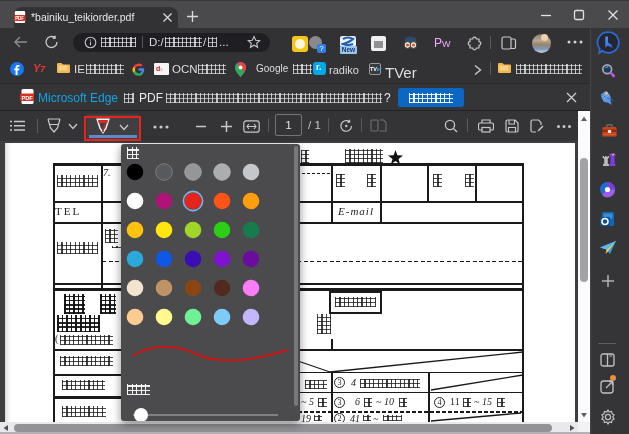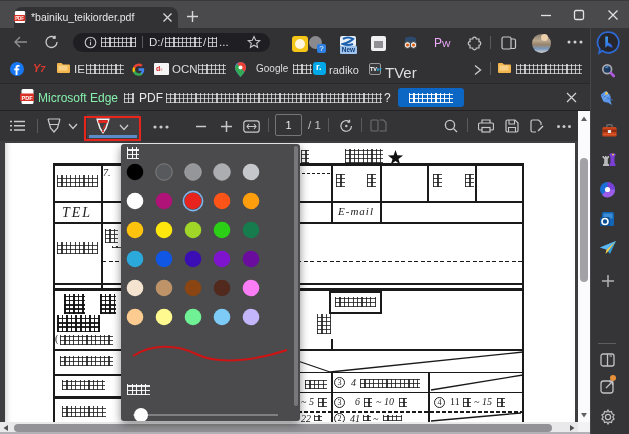--- a/index.html
+++ b/index.html
@@ -163,21 +163,21 @@
       <rect x="2.5" y="3.5" width="9" height="5" fill="#FBE7B8" opacity=".55"></rect>
     </svg>
 <span class="jl" style="left:516px;top:64px;width:66px;height:10px"></span>
 
 <div class="abs" style="left:0;top:84px;width:629px;height:27px;background:#353537;border-bottom:1px solid #222226"></div>
 <svg class="abs" style="left:20px;top:89px" width="15" height="16" viewBox="0 0 15 16">
  <rect x="1.5" y="0" width="12" height="15" rx="1.5" fill="#fff"></rect>
  <rect x="0" y="4.5" width="14" height="7.5" rx="1" fill="#D93025"></rect>
  <text x="7" y="10.8" font-size="5.6" fill="#fff" text-anchor="middle" font-family="Liberation Sans" font-weight="bold">PDF</text>
 </svg>
-<div class="ltxt" style="left:38px;top:91px;font-size:12px;color:#86efac">Microsoft Edge</div>
+<div class="ltxt" style="left:38px;top:91px;font-size:12px;color:#0ea5e9">Microsoft Edge</div>
 <span class="jl" style="left:124px;top:93px;width:10px;height:10px"></span>
 <div class="ltxt" style="left:139px;top:91px;font-size:12px;color:#E8E8EC">PDF</div>
 <span class="jl" style="left:166px;top:93px;width:216px;height:10px"></span>
 <div class="ltxt" style="left:384px;top:91px;font-size:12px;color:#E8E8EC">?</div>
 <div class="abs" style="left:398px;top:88px;width:66px;height:19px;background:#0C67C4;border-radius:3px"></div>
 <span class="jl" style="left:409px;top:93px;width:44px;height:10px;background:
  repeating-linear-gradient(90deg,rgba(255,255,255,.95) 0 1.2px,transparent 1.2px 4.4px),
  repeating-linear-gradient(0deg,rgba(255,255,255,.9) 0 1.1px,transparent 1.1px 4px)"></span>
 <svg class="abs" style="left:565px;top:91px" width="13" height="13" viewBox="0 0 13 13">
       <path d="M2 2 L11 11 M11 2 L2 11" stroke="#D2D2D6" stroke-width="1.2"></path>
@@ -305,21 +305,21 @@
 <span class="jd" style="left:345px;top:149px;width:38px;height:14px"></span>
 <svg class="abs" style="left:388px;top:150px" width="15" height="15" viewBox="0 0 13 13">
       <path d="M6.5 0 L8.1 4.6 L13 4.8 L9.1 7.7 L10.5 12.4 L6.5 9.6 L2.5 12.4 L3.9 7.7 L0 4.8 L4.9 4.6 Z" fill="#111"></path>
     </svg>
 <div class="abs" style="left:103px;top:167px;font-family:'Liberation Serif',serif;font-style:italic;font-size:10px;color:#222">7.</div>
 <span class="jd" style="left:57px;top:175px;width:41px;height:12px"></span>
 <span class="jd" style="left:336px;top:174px;width:9px;height:13px"></span>
 <span class="jd" style="left:367px;top:174px;width:9px;height:13px"></span>
 <span class="jd" style="left:433px;top:174px;width:9px;height:13px"></span>
 <span class="jd" style="left:465px;top:174px;width:9px;height:13px"></span>
-<div class="abs" style="left:62px;top:205px;font-family:'Liberation Serif',serif;font-style:italic;font-size:14px;letter-spacing:2px;color:#222">TEL</div>
+<div class="abs" style="left:55px;top:205px;font-family:'Liberation Serif',serif;font-size:11px;letter-spacing:2px;color:#222">TEL</div>
 <div class="abs" style="left:338px;top:205px;font-family:'Liberation Serif',serif;font-style:italic;font-size:11px;letter-spacing:1px;color:#222">E-mail</div>
 <span class="jd" style="left:57px;top:242px;width:41px;height:12px"></span>
 <span class="jd" style="left:105px;top:229px;width:13px;height:14px"></span>
     <span class="jd" style="left:112px;top:246px;width:9px;height:2px"></span>
 <span class="jD" style="left:64px;top:294px;width:21px;height:20px"></span>
 <span class="jD" style="left:100px;top:294px;width:16px;height:20px"></span>
 <span class="jD" style="left:57px;top:315px;width:43px;height:17px"></span>
 <div class="abs" style="left:55px;top:333px;font-family:'Liberation Serif',serif;font-size:10px;color:#222">(</div>
 <span class="jd" style="left:60px;top:335px;width:53px;height:10px"></span>
 <span class="jd" style="left:335px;top:297px;width:41px;height:10px"></span>
@@ -336,21 +336,21 @@
 <div class="abs" style="left:334px;top:397px;width:11px;height:11px;border:1px solid #222;border-radius:50%;font-family:'Liberation Serif',serif;font-size:8px;line-height:10px;text-align:center;color:#222">3</div>
 <div class="abs" style="left:355px;top:396px;font-family:'Liberation Serif',serif;font-style:italic;font-size:10px;color:#222">6</div>
 <span class="jd" style="left:364px;top:398px;width:8px;height:9px"></span>
 <div class="abs" style="left:376px;top:396px;font-family:'Liberation Serif',serif;font-style:italic;font-size:10px;color:#222">~ 10</div>
 <span class="jd" style="left:399px;top:398px;width:8px;height:9px"></span>
 <div class="abs" style="left:434px;top:397px;width:11px;height:11px;border:1px solid #222;border-radius:50%;font-family:'Liberation Serif',serif;font-size:8px;line-height:10px;text-align:center;color:#222">4</div>
 <div class="abs" style="left:450px;top:396px;font-family:'Liberation Serif',serif;font-size:10px;color:#222">11</div>
 <span class="jd" style="left:463px;top:398px;width:8px;height:9px"></span>
 <div class="abs" style="left:474px;top:396px;font-family:'Liberation Serif',serif;font-style:italic;font-size:10px;color:#222">~ 15</div>
 <span class="jd" style="left:497px;top:398px;width:8px;height:9px"></span>
-<div class="abs" style="left:301px;top:413px;font-family:'Liberation Serif',serif;font-style:italic;font-size:10px;color:#222">22</div>
+<div class="abs" style="left:301px;top:413px;font-family:'Liberation Serif',serif;font-style:italic;font-size:10px;color:#222">19</div>
 <span class="jd" style="left:314px;top:415px;width:8px;height:6px"></span>
 <div class="abs" style="left:334px;top:413px;width:11px;height:11px;border:1px solid #222;border-radius:50%;font-family:'Liberation Serif',serif;font-size:8px;line-height:10px;text-align:center;color:#222">2</div>
 <div class="abs" style="left:350px;top:413px;font-family:'Liberation Serif',serif;font-style:italic;font-size:10px;color:#222">41</div>
 <span class="jd" style="left:363px;top:415px;width:8px;height:6px"></span>
 <div class="abs" style="left:373px;top:413px;font-family:'Liberation Serif',serif;font-style:italic;font-size:10px;color:#222">~</div>
 <span class="jd" style="left:383px;top:415px;width:19px;height:6px"></span>
 
 <div class="abs" style="left:578px;top:111px;width:12px;height:311px;background:#FBFBFD"></div>
 <svg class="abs" style="left:580px;top:115px" width="8" height="8" viewBox="0 0 8 8">
       <path d="M4 1.5 L7 6 H1 Z" fill="#616165"></path>

